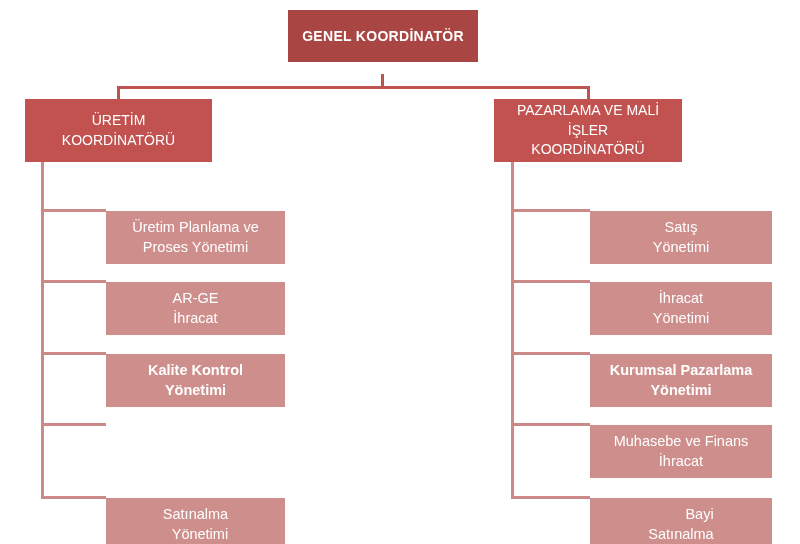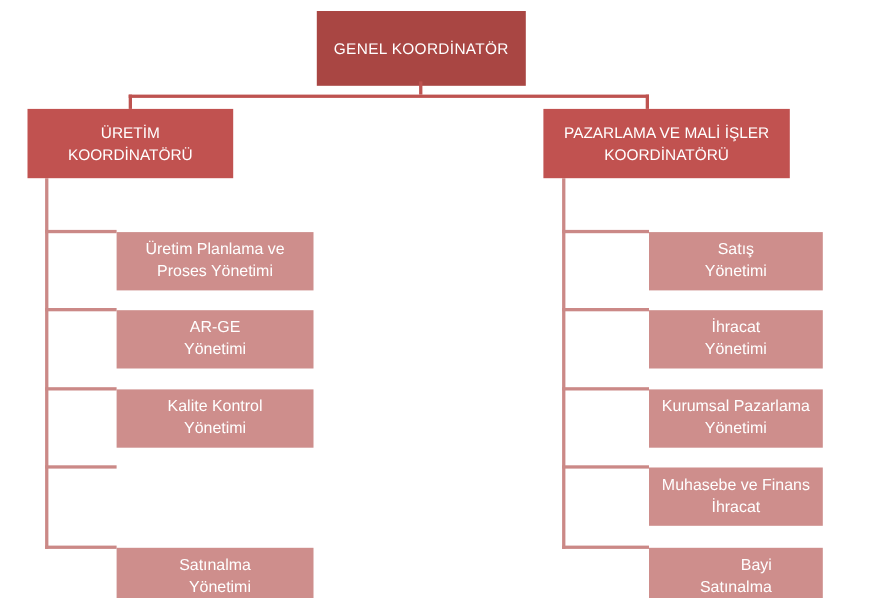--- a/index.html
+++ b/index.html
@@ -16,44 +16,44 @@
     display: flex;
     align-items: center;
     justify-content: center;
     text-align: center;
     color: var(--text, #ffffff);
     white-space: pre-line;
     box-sizing: border-box;
     padding: 2px 6px;
   }
   .root {
-    left: 288px; top: 10px; width: 190px; height: 68px;
+    left: 288px; top: 10px; width: 190px; height: 52px;
     background: var(--root-bg, #A94643);
-    font-weight: normal;
+    font-weight: bold;
     font-size: 14px;
     letter-spacing: 0.3px;
   }
   .head {
     top: 99px; height: 63px;
     background: var(--head-bg, #C15250);
     font-size: 14px;
     line-height: 1.4;
   }
   .head-left  { left: 25px;  width: 187px; }
-  .head-right { left: 494px; width: 224px; }
+  .head-right { left: 494px; width: 188px; }
   .item {
     height: 53px;
     background: var(--item-bg, #CE8E8C);
     font-size: 14.5px;
     line-height: 1.35;
     margin-top: 27px;
   }
   .item-left  { left: 106px; width: 179px; }
-  .item-right { left: 590px; width: 158px; }
-  .row1 { top: 184px; } .row2 { top: 255px; } .row3 { top: 327px; }
+  .item-right { left: 590px; width: 182px; }
+  .row1 { top: 184px; } .row2 { top: 255px; } .row3 { top: 327px; font-weight: bold; }
   .row4 { top: 398px; } .row5 { top: 471px; text-align: right; }
   .conn { position: absolute; background: var(--connector-dark, #BE5350); }
   .conn.light { background: var(--connector-light, #CB8987); }
   .riser      { left: 381px; top: 74px; width: 3px;  height: 12px; }
   .hline      { left: 117px; top: 86px; width: 473px; height: 3px; }
   .drop-left  { left: 117px; top: 86px; width: 3px;  height: 13px; }
   .drop-right { left: 587px; top: 86px; width: 3px;  height: 13px; }
   .trunk      { top: 162px; width: 3px; height: 337px; }
   .trunk-left  { left: 41px;  }
   .trunk-right { left: 511px; }
@@ -91,21 +91,21 @@
 
   <div class="conn light stub stub-right srow1"></div>
   <div class="conn light stub stub-right srow2"></div>
   <div class="conn light stub stub-right srow3"></div>
   <div class="conn light stub stub-right srow4"></div>
   <div class="conn light stub stub-right srow5"></div>
 
   <div class="node item item-left row1">Üretim Planlama ve
 Proses Yönetimi</div>
   <div class="node item item-left row2">AR-GE
-Yönetimi</div>
+İhracat</div>
   <div class="node item item-left row3">Kalite Kontrol
 Yönetimi</div>
   <div class="node item item-left row5">Satınalma
 Yönetimi</div>
 
   <div class="node item item-right row1">Satış
 Yönetimi</div>
   <div class="node item item-right row2">İhracat
 Yönetimi</div>
   <div class="node item item-right row3">Kurumsal Pazarlama

